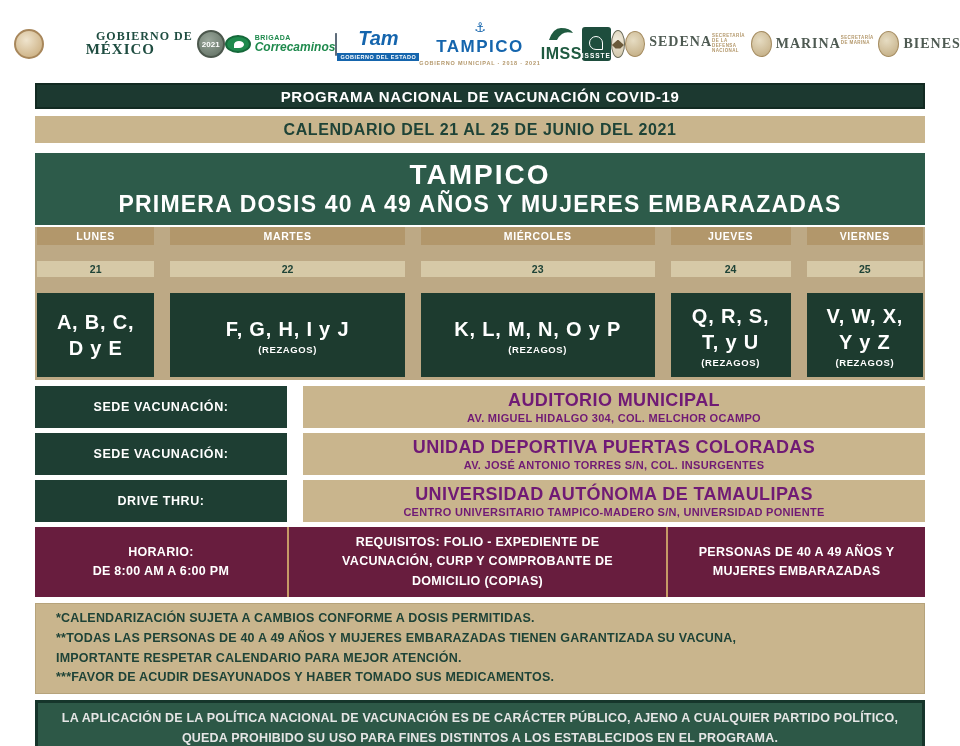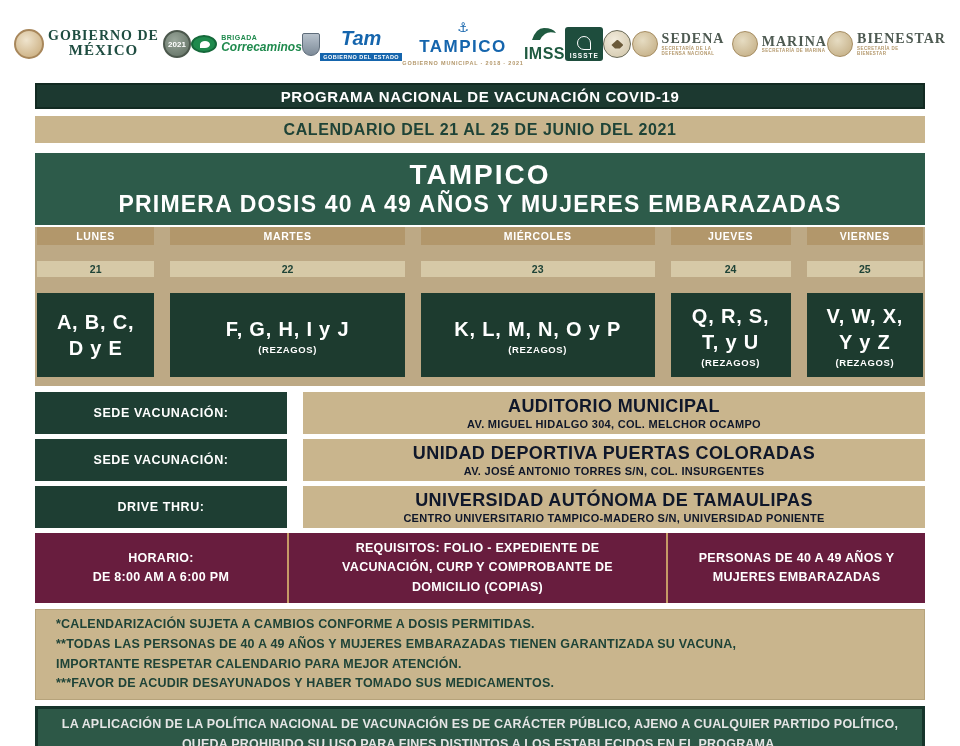--- a/index.html
+++ b/index.html
@@ -27,21 +27,21 @@
     width: 30px; height: 30px;
     background: radial-gradient(circle at 40% 35%, #efe4cd, #c5a674);
     border: 2px solid #a8875b; color: #8a6a3f; font-size: 9px;
   }
   .seal.darkgray {
     width: 28px; height: 28px;
     background: radial-gradient(circle at 40% 35%, #9aa79b, #5c6b5e);
     border: 2px solid #4c584d; color: #ffffff; font-size: 8px;
   }
   .gob-text { display: flex; flex-direction: column; align-items: center; line-height: 1.05; font-family: "Liberation Serif", serif; color: #1f4d41; }
-  .gob-line1 { font-size: 14px; letter-spacing: 1px; }
+  .gob-line1 { font-size: 12px; letter-spacing: 1px; margin-left: 48px; }
   .gob-line2 { font-size: 15px; letter-spacing: 1px; }
   .brigada-oval {
     width: 26px; height: 18px; border-radius: 50%;
     background: #1f8a4d; border: 2px solid #15683a;
     position: relative;
   }
   .brigada-oval::after {
     content: ""; position: absolute; left: 7px; top: 4px;
     width: 10px; height: 7px; background: #ffffff; border-radius: 50% 50% 50% 0;
   }
@@ -77,21 +77,21 @@
     display: flex; align-items: center; justify-content: center;
   }
   .crest-eagle { width: 12px; height: 9px; background: #6b5a3a; clip-path: polygon(50% 0, 100% 60%, 70% 100%, 30% 100%, 0 60%); }
   .sec-logo { display: flex; align-items: center; gap: 4px; }
   .sec-seal {
     width: 26px; height: 26px; border-radius: 50%;
     background: radial-gradient(circle at 40% 35%, #e6dcc2, #c0a97e);
     border: 1.5px solid #a5placeholder;
   }
   .sec-seal { border: 1.5px solid #a8placeholder; }
-  .sec-text { display: flex; flex-direction: column; line-height: 1.1; }
+  .sec-text { display: flex; flex-direction: row; line-height: 1.1; }
   .sec-name { color: #4e5a52; font-size: 14px; letter-spacing: 1px; font-family: "Liberation Serif", serif; }
   .sec-sub { color: #b3976a; font-size: 4.5px; letter-spacing: .4px; max-width: 70px; }
 
   
   .banner-green {
     margin-top: 3px; height: 26px;
     background: #1c3930; border: 2px solid #122a22;
     color: #ffffff; font-size: 15px; letter-spacing: .6px;
     display: flex; align-items: center; justify-content: center;
   }
@@ -112,21 +112,21 @@
   .title-city { font-size: 28px; letter-spacing: 2px; line-height: 1.1; }
   .title-sub { font-size: 23px; letter-spacing: 1.2px; line-height: 1.15; }
 
   
   .cal-grid {
     margin-top: 2px;
     display: grid;
     grid-template-columns: 127fr 254fr 253fr 130fr 126fr;
     column-gap: 2px; row-gap: 2px;
     background: #bda985;
-    padding: 0 2px 9px 2px;
+    padding: 0 2px 3px 2px;
     gap: 16px;
   }
   .day-cell {
     background: #b2976b; color: #ffffff;
     height: 18px; font-size: 10.5px; letter-spacing: .6px;
     display: flex; align-items: center; justify-content: center;
   }
   .num-cell {
     background: #d6c9a7; color: #1e4337;
     height: 16px; font-size: 10.5px;
@@ -144,21 +144,21 @@
   
   .venues { margin-top: 6px; }
   .venue { display: flex; gap: 16px; height: 42px; margin-bottom: 5px; }
   .venue-label {
     width: 252px; flex-shrink: 0;
     background: #1e3e33; color: #ffffff;
     font-size: 12.5px; letter-spacing: .6px;
     display: flex; align-items: center; justify-content: center;
   }
   .venue-body {
-    flex: 1; background: #c9b58d; color: #0f172a; text-align: center;
+    flex: 1; background: #c9b58d; color: #701a75; text-align: center;
     display: flex; flex-direction: column; align-items: center; justify-content: center;
   }
   .venue-name { font-size: 18px; letter-spacing: .4px; line-height: 1.2; }
   .venue-address { font-size: 11px; letter-spacing: .3px; margin-top: 1px; }
 
   
   .info-grid {
     margin-top: 1px; height: 70px;
     display: grid; grid-template-columns: 253fr 379fr 258fr;
     column-gap: 2px; background: #c59a66;

